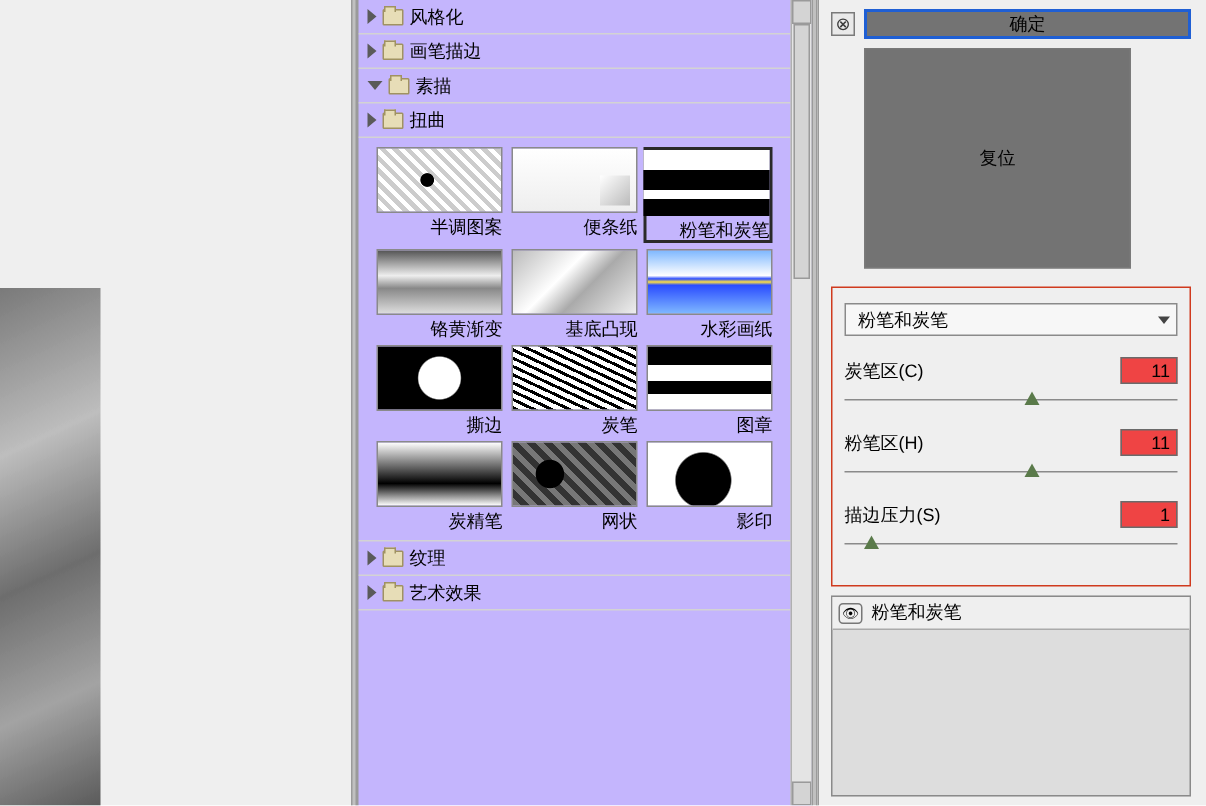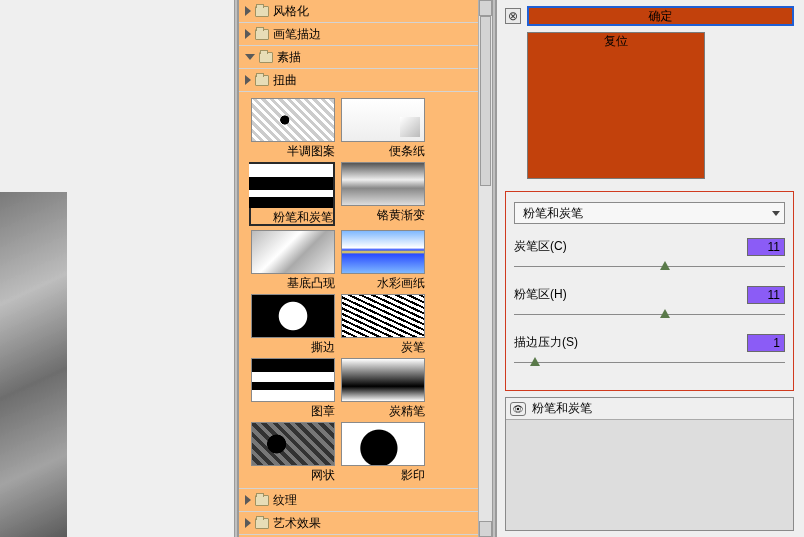--- a/index.html
+++ b/index.html
@@ -29,23 +29,23 @@
       height: 345px;
       margin-top: 192px;
       background: linear-gradient(155deg, #7a7a7a, #b8b8b8 30%, #6f6f6f 55%, #a0a0a0 78%, #5e5e5e 100%);
       filter: contrast(110%);
     }
 
     .vr { width: 4px; background: #c0c0c0; border-left:1px solid #9a9a9a; border-right:1px solid #9a9a9a; }
 
     
     .mid-pane {
-      width: 254px;
+      width: 303px;
       height: 100%;
-      background: #fdba74;
+      background: #c4b5fd;
       border-left:1px solid #9a9a9a;
       display:flex; flex-direction:column;
     }
     .mid-scroll { flex:1; overflow:hidden; position:relative; padding:0 14px 0 0;}
     .mid-scrollbar {
       position:absolute; right:0; top:0; bottom:0; width:14px;
       background:#e4e4e4; border-left:1px solid #b0b0b0;
     }
     .mid-scrollbar::before{
       content:""; position:absolute; top:0; left:0; right:0; height:14px;
@@ -119,41 +119,41 @@
       padding:6px 10px 6px 8px;
       display:flex; flex-direction:column; gap:6px;
       position:relative;
     }
     .right-top-row { display:flex; align-items:center; gap:6px;}
     .expand-btn{
       width:16px;height:16px;border:1px solid #7a7a7a;background:#e9e9e9;
       display:flex;align-items:center;justify-content:center;color:#3a3a3a;cursor:pointer;
     }
     .btn {
-      flex:1; height:20px; border:1px solid #7a7a7a; background:#c2410c;
-      display:flex;align-items:flex-start;justify-content:center;cursor:pointer;
+      flex:1; height:20px; border:1px solid #7a7a7a; background:#737373;
+      display:flex;align-items:center;justify-content:center;cursor:pointer;
     }
     .btn.primary { border:2px solid #1f5fd4; }
     .btn.center {width:178px;margin-left:22px;}
 
     .red-box {
       border:1px solid #d03a1e; padding:10px 8px 8px 8px;
       margin-top:6px;
     }
     .select-row{
       border:1px solid #8a8a8a; height:22px;
       display:flex; align-items:center; justify-content:space-between;
       padding:0 4px 0 8px; background:#f7f7f7; margin-bottom:14px;cursor:pointer;
     }
     .chev{ width:0;height:0;border-left:4px solid transparent;border-right:4px solid transparent;border-top:5px solid #444;}
 
     .param{ margin-bottom:14px;}
-    .param-row{ display:flex; justify-content:space-between; align-items:flex-start;}
+    .param-row{ display:flex; justify-content:space-between; align-items:center;}
     .num-input{
-      width:38px; height:18px; border:1px solid #6a6a6a; background:#8b5cf6;
+      width:38px; height:18px; border:1px solid #6a6a6a; background:#ef4444;
       text-align:right; padding-right:4px; font-size:12px;
     }
     .slider{
       position:relative; height:10px; margin-top:6px;
     }
     .slider-track{ position:absolute; left:0; right:0; top:4px; height:1px; background:#8a8a8a;}
     .slider-thumb{
       position:absolute; top:-1px; width:0;height:0;
       border-left:5px solid transparent;border-right:5px solid transparent;border-bottom:9px solid #5a7a4a;
     }

